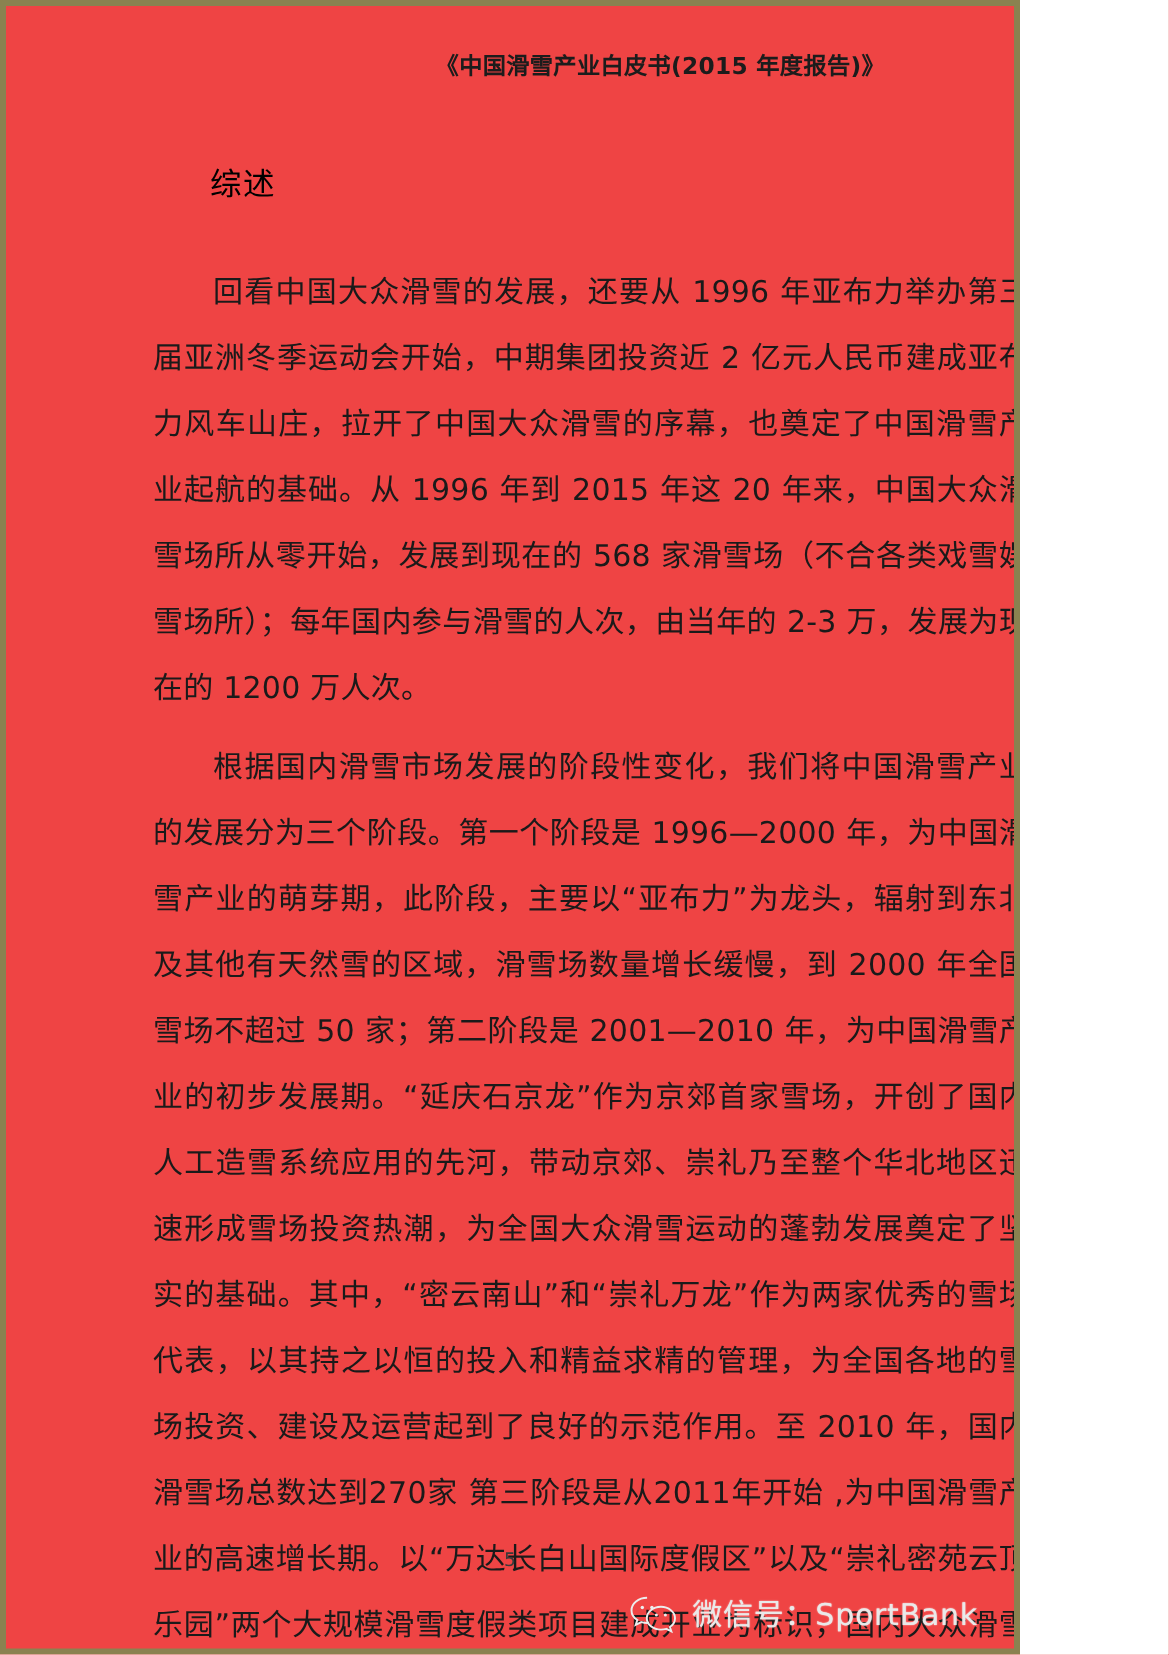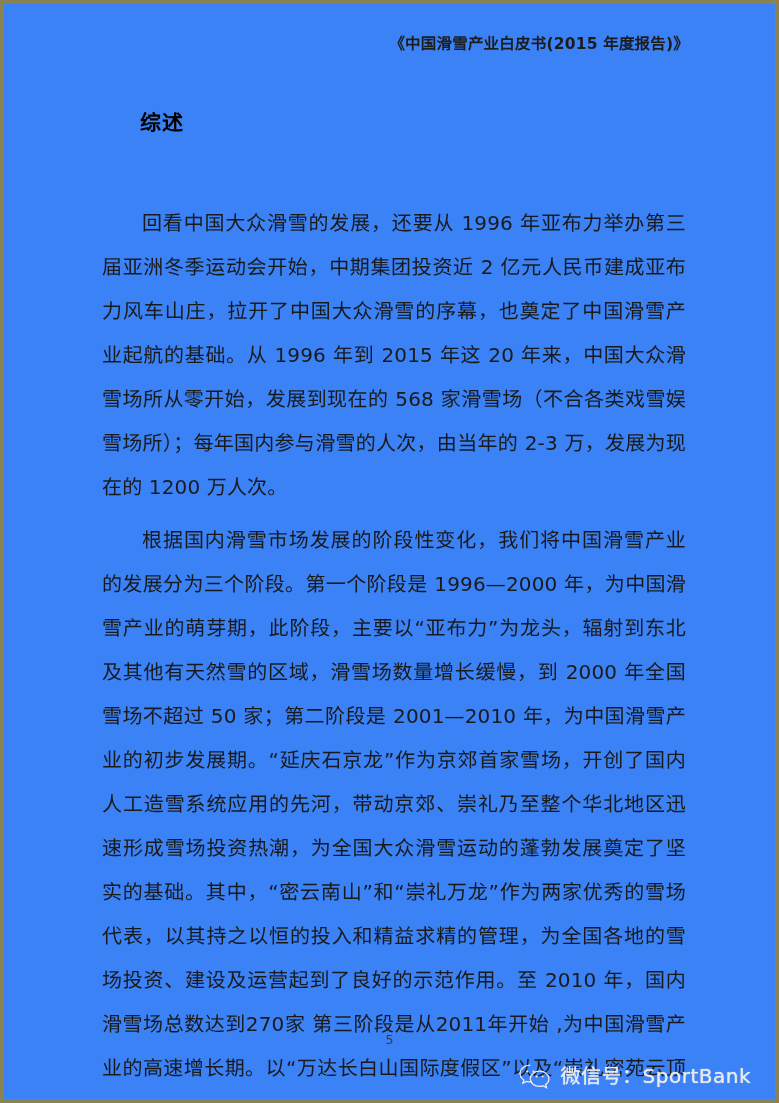--- a/index.html
+++ b/index.html
@@ -7,24 +7,24 @@
     margin: 0;
     padding: 0;
     background: #ffffff;
   }
   body {
     font-family: "Liberation Serif", "DejaVu Serif", serif;
   }
 
   .page {
     position: relative;
-    width: 779px;
+    width: 680px;
     height: 1103px;
     box-sizing: border-box;
-    background: #3b82f6;
+    background: #ef4444;
     border: 4px solid #8a8250;
     overflow: hidden;
   }
 
   
   .doc-header {
     position: absolute;
     top: 27px;
     left: 60px;
     right: 86px;
@@ -40,25 +40,25 @@
   
   .content {
     position: absolute;
     top: 104px;
     left: 98px;
     width: 584px;
   }
 
   .section-title {
     font-family: "DejaVu Sans", "Liberation Sans", sans-serif;
-    font-weight: bold;
+    font-weight: normal;
     font-size: 21px;
     line-height: 30px;
     color: #000000;
-    margin: 0 0 63px 38px;
+    margin: 0 0 34px 38px;
     letter-spacing: 1px;
   }
 
   .para {
     font-family: "DejaVu Sans", "Liberation Sans", sans-serif;
     font-size: 20px;
     line-height: 44px;
     color: #1a1a1a;
     text-align: justify;
     text-justify: inter-ideograph;

